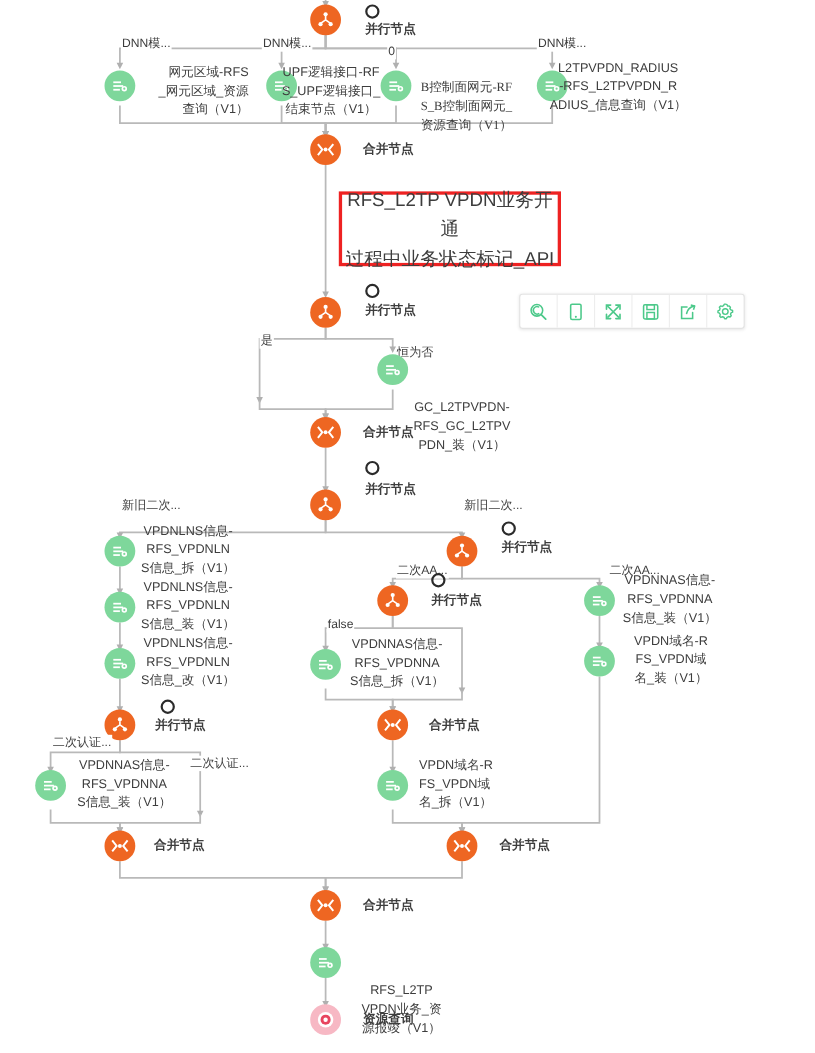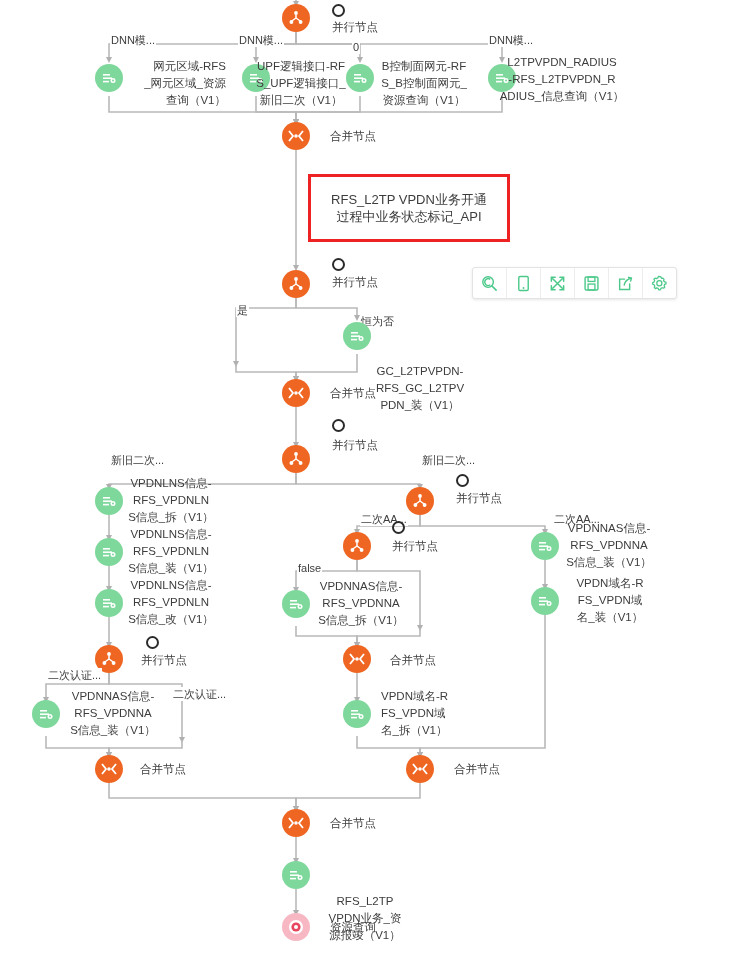--- a/index.html
+++ b/index.html
@@ -55,20 +55,21 @@
     box-sizing: border-box;
   }
 
   
   .node-label {
     position: absolute;
     font-size: 11.5px;
     line-height: 17px;
     color: #3d3d3d;
     white-space: nowrap;
+    font-weight: bold;
   }
   .task-label {
     position: absolute;
     font-size: 11.5px;
     line-height: 17px;
     color: #3d3d3d;
     text-align: center;
     white-space: pre-line;
   }
   .task-label.left-align { text-align: left; }
@@ -86,22 +87,22 @@
   .annotation-box {
     position: absolute;
     border: 3px solid #ee2222;
     box-sizing: border-box;
     background: #ffffff;
     display: flex;
     align-items: center;
     justify-content: center;
   }
   .annotation-text {
-    font-size: 13px;
-    line-height: 17px;
+    font-size: 17px;
+    line-height: 27px;
     color: #3d3d3d;
     text-align: center;
     white-space: pre-line;
   }
 
   
   .toolbar {
     position: absolute;
     display: flex;
     background: #ffffff;
@@ -222,32 +223,32 @@
     <svg width="16" height="16" viewBox="0 0 16 16">
       <rect x="2" y="4" width="7" height="1.6" fill="#fff"></rect>
         <rect x="2" y="7.4" width="9" height="1.6" fill="#fff"></rect>
         <rect x="2" y="10.8" width="6" height="1.6" fill="#fff"></rect>
       <circle cx="12" cy="10.6" r="2.5" fill="#fff"></circle>
         <circle cx="12" cy="10.6" r="1" fill="#7ed79b"></circle>
     </svg>
   </div>
   <div class="task-label" style="left:246px; top:58px; width:110px;">UPF逻辑接口-RF
 S_UPF逻辑接口_
-新旧二次（V1）</div>
+结束节点（V1）</div>
 
   <div class="node task" style="left:346px; top:64px;">
     <svg width="16" height="16" viewBox="0 0 16 16">
       <rect x="2" y="4" width="7" height="1.6" fill="#fff"></rect>
         <rect x="2" y="7.4" width="9" height="1.6" fill="#fff"></rect>
         <rect x="2" y="10.8" width="6" height="1.6" fill="#fff"></rect>
       <circle cx="12" cy="10.6" r="2.5" fill="#fff"></circle>
         <circle cx="12" cy="10.6" r="1" fill="#7ed79b"></circle>
     </svg>
   </div>
-  <div class="task-label" style="left:370px; top:58px; width:108px;">B控制面网元-RF
+  <div class="task-label" style="left:370px; top:72px; width:108px;font-family:Liberation Serif, serif;">B控制面网元-RF
 S_B控制面网元_
 资源查询（V1）</div>
 
   <div class="node task" style="left:488px; top:64px;">
     <svg width="16" height="16" viewBox="0 0 16 16">
       <rect x="2" y="4" width="7" height="1.6" fill="#fff"></rect>
         <rect x="2" y="7.4" width="9" height="1.6" fill="#fff"></rect>
         <rect x="2" y="10.8" width="6" height="1.6" fill="#fff"></rect>
       <circle cx="12" cy="10.6" r="2.5" fill="#fff"></circle>
         <circle cx="12" cy="10.6" r="1" fill="#7ed79b"></circle>

